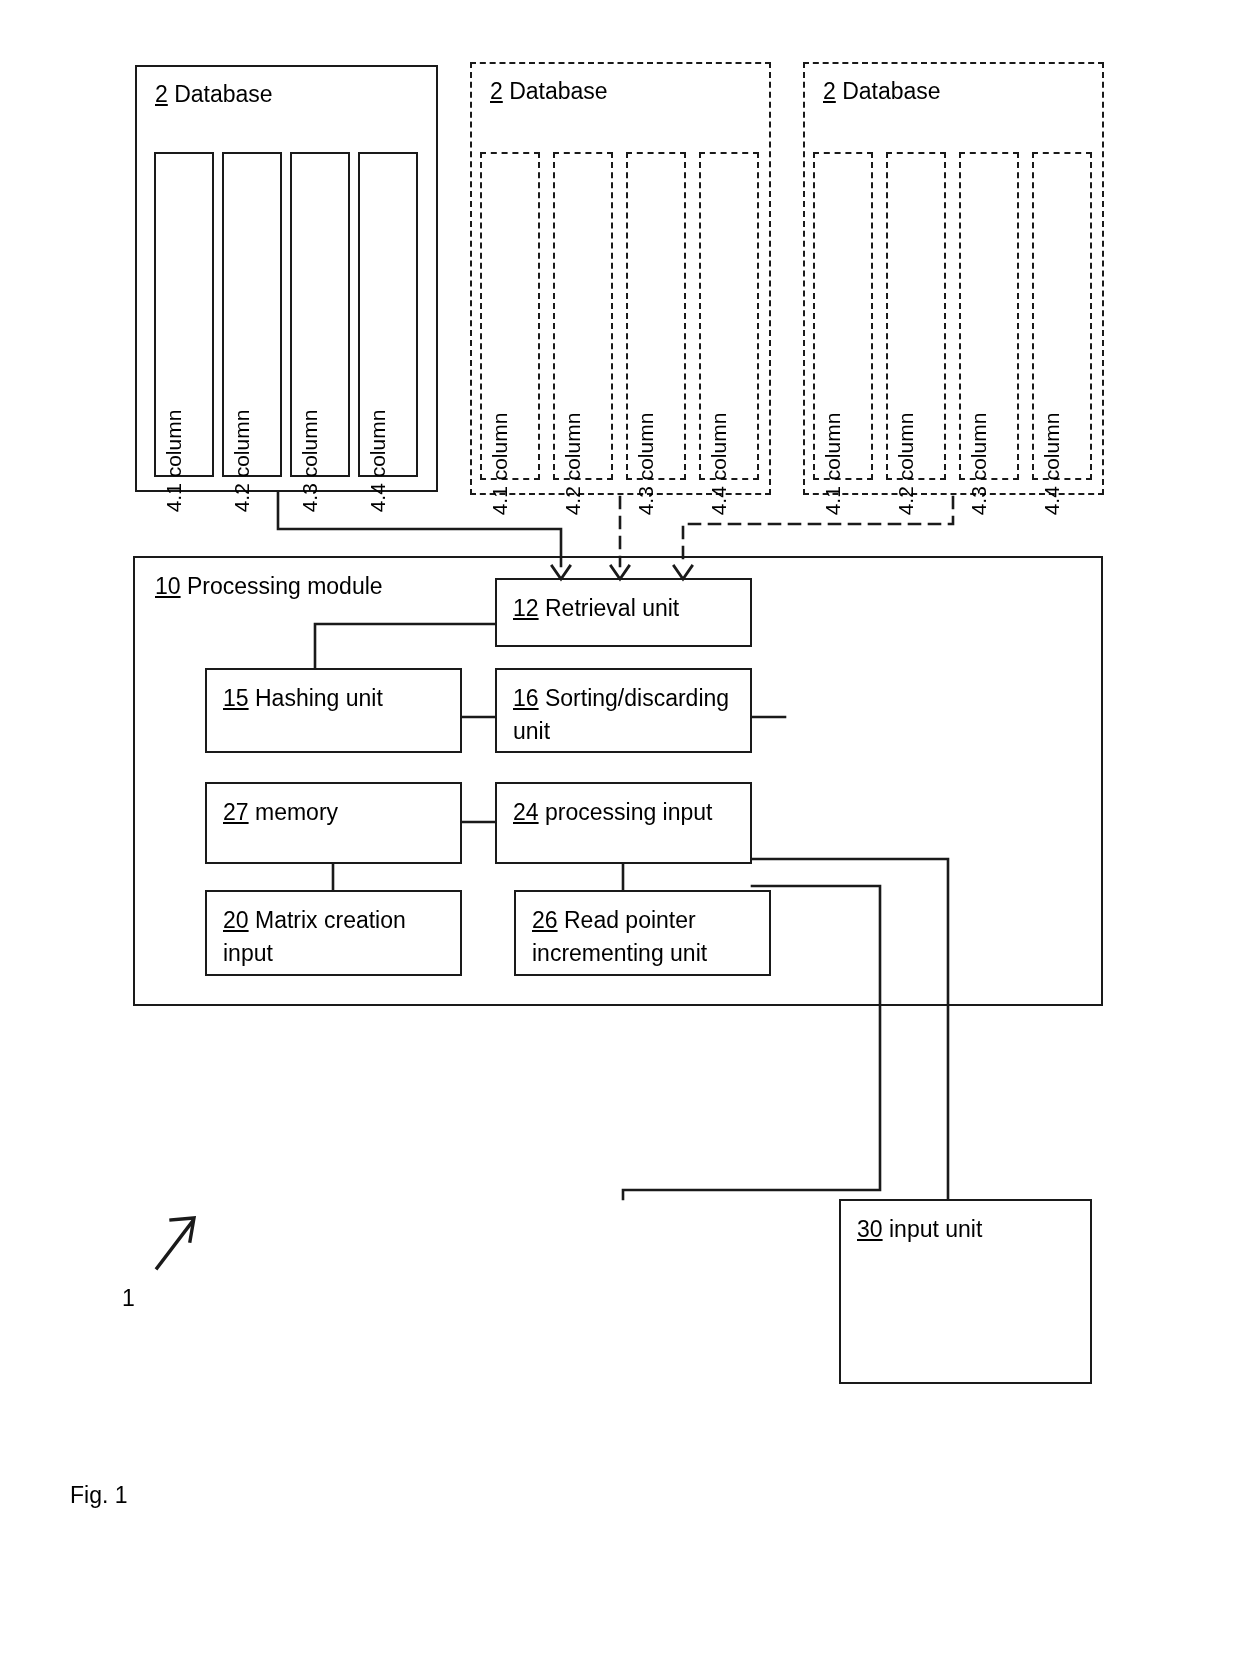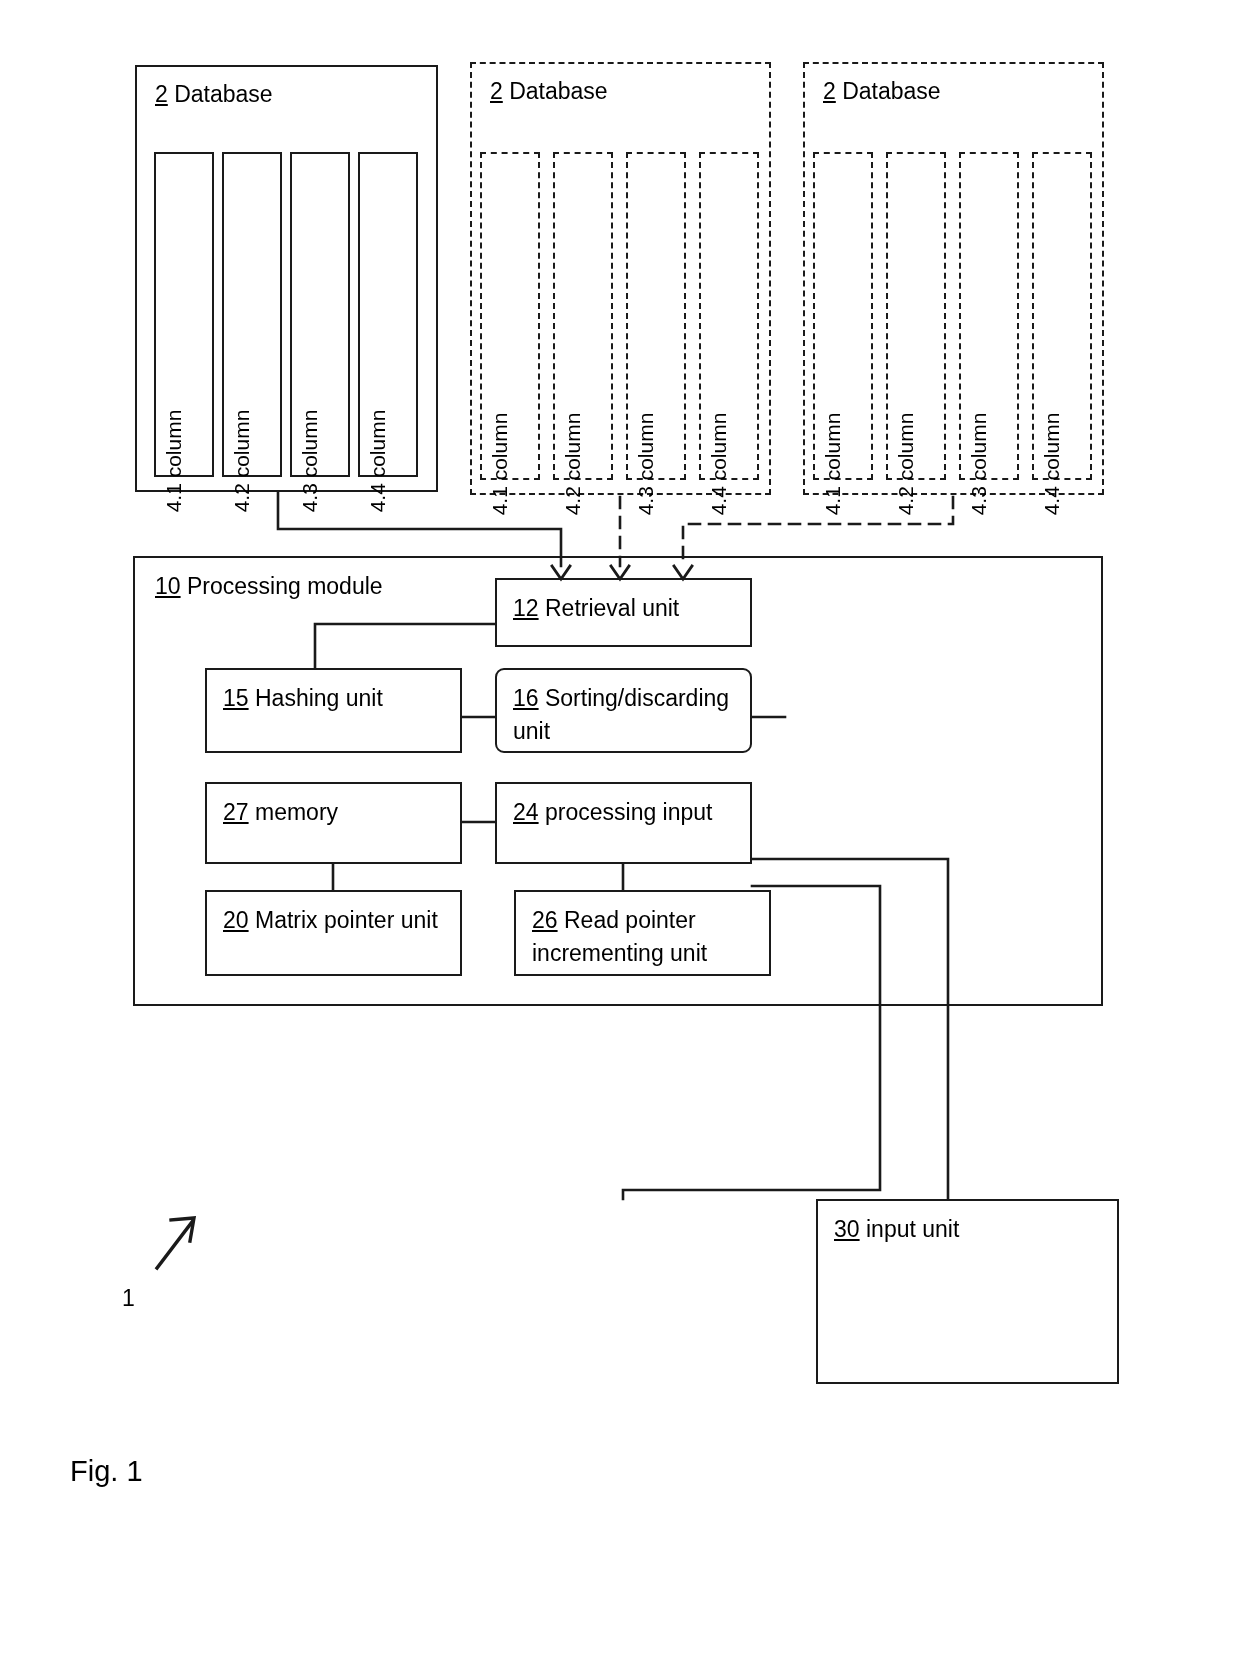--- a/index.html
+++ b/index.html
@@ -12,21 +12,21 @@
   .solid{border:2px solid #1a1a1a;}
   .dashed{border:2px dashed #1a1a1a;}
   .db-title{position:absolute;left:18px;top:14px;font-size:23px;line-height:26px;white-space:nowrap;text-align:right;}
   .col{position:absolute;box-sizing:border-box;background:#fff;}
   .col-label{position:absolute;left:50%;bottom:14px;transform:translateX(-50%) rotate(-90deg);
              transform-origin:50% 100%;white-space:nowrap;font-size:21px;line-height:21px;}
   .col-label-inner{display:block;}
   .unit-title{position:absolute;left:16px;top:12px;right:8px;font-size:23px;line-height:33px;}
   .num{text-decoration:underline;text-underline-offset:2px;}
   .mod-title{position:absolute;left:20px;top:14px;font-size:23px;line-height:28px;white-space:nowrap;}
-  .figlabel{position:absolute;font-size:29px;line-height:26px;}
+  .figlabel{position:absolute;font-size:23px;line-height:26px;margin-top:24px;}
   .reflabel{position:absolute;font-size:23px;line-height:26px;}
 </style>
 </head>
 <body>
 
 <div id="stage">
 
   <div class="box solid" style="left:135px;top:65px;width:303px;height:427px;">
     <div class="db-title">
       <span class="num">2</span>
@@ -122,21 +122,21 @@
     </div>
   </div>
 
   <div class="box solid" style="left:205px;top:668px;width:257px;height:85px;">
     <div class="unit-title">
       <span class="num">15</span>
       <span>Hashing unit</span>
     </div>
   </div>
 
-  <div class="box solid" style="left:495px;top:668px;width:257px;height:85px;border-radius:9px;">
+  <div class="box solid" style="left:495px;top:668px;width:257px;height:85px;">
     <div class="unit-title">
       <span class="num">16</span>
       <span>Sorting/discarding unit</span>
     </div>
   </div>
 
 
   <div class="box solid" style="left:205px;top:782px;width:257px;height:82px;">
     <div class="unit-title">
       <span class="num">27</span>
@@ -147,33 +147,33 @@
   <div class="box solid" style="left:495px;top:782px;width:257px;height:82px;">
     <div class="unit-title">
       <span class="num">24</span>
       <span>processing input</span>
     </div>
   </div>
 
   <div class="box solid" style="left:205px;top:890px;width:257px;height:86px;">
     <div class="unit-title">
       <span class="num">20</span>
-      <span>Matrix pointer unit</span>
+      <span>Matrix creation input</span>
     </div>
   </div>
 
   <div class="box solid" style="left:514px;top:890px;width:257px;height:86px;padding-left:47px;">
     <div class="unit-title">
       <span class="num">26</span>
       <span>Read pointer incrementing unit</span>
     </div>
   </div>
 
 
-  <div class="box solid" style="left:816px;top:1199px;width:303px;height:185px;">
+  <div class="box solid" style="left:839px;top:1199px;width:253px;height:185px;">
     <div class="unit-title">
       <span class="num">30</span>
       <span>input unit</span>
     </div>
   </div>
 
   <svg class="lines" viewBox="0 0 1240 1665">
     <g fill="none" stroke="#1a1a1a" stroke-width="2.6" stroke-linecap="square">
 
       <path d="M 278 492 L 278 529 L 561 529 L 561 566"></path>

